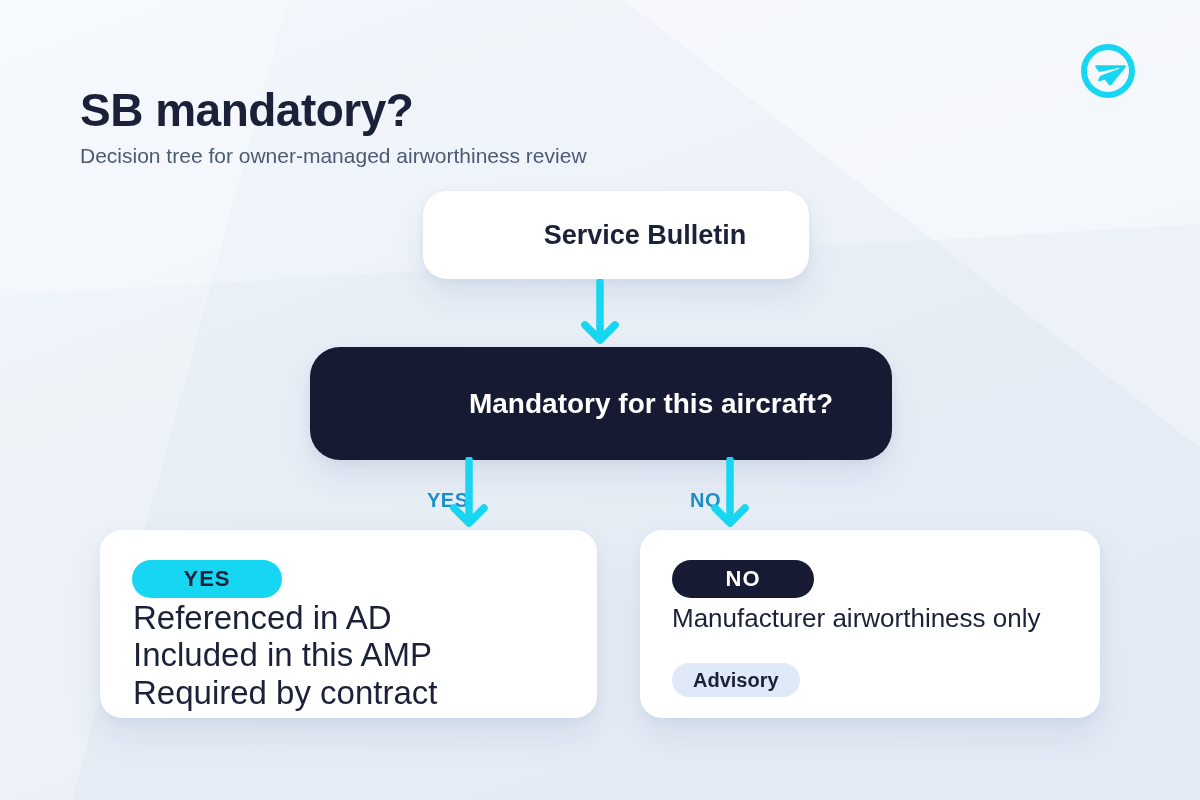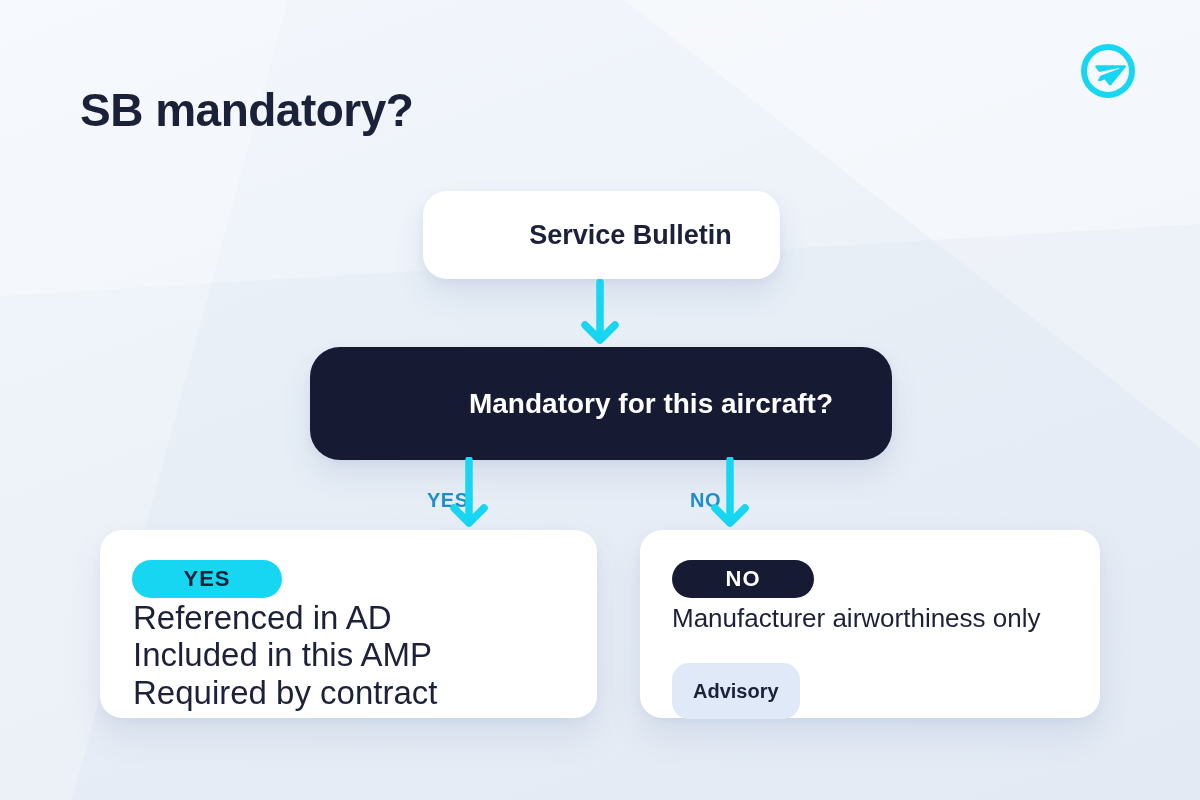--- a/index.html
+++ b/index.html
@@ -25,21 +25,21 @@
     position:absolute;left:80px;top:123px;
     font-size:21px;color:var(--subtitle_text,#4C5A73);
   }
   .logo{position:absolute;left:1078px;top:41px;width:60px;height:60px;}
 
   .node{
     position:absolute;display:flex;align-items:center;justify-content:center;
     box-shadow:0 16px 30px rgba(60,90,150,.10),0 3px 8px rgba(60,90,150,.06);
   }
   .node-root{
-    left:423px;top:191px;width:357px;height:88px;
+    left:423px;top:191px;width:386px;height:88px;
     background:#fff;border-radius:24px;
     font-size:27px;font-weight:bold;padding-left:58px;box-sizing:border-box;
   }
   .node-question{
     left:310px;top:347px;width:582px;height:113px;
     background:var(--dark_navy,#161A33);border-radius:30px;
     color:#fff;font-size:28px;font-weight:bold;padding-left:100px;box-sizing:border-box;
   }
 
   .arrow{position:absolute;}
@@ -75,36 +75,37 @@
     position:absolute;left:33px;top:69px;
     font-size:33px;line-height:37.4px;color:var(--text_dark,#1B2138);
   }
   .no-description{
     position:absolute;left:32px;top:70px;
     font-size:26px;line-height:37.4px;color:var(--text_dark,#1B2138);
     white-space:nowrap;
   }
   .tag{
     position:absolute;left:32px;top:133px;height:34px;
-    padding:11px 21px;border-radius:17px;
+    padding:0 21px;border-radius:17px;
     background:var(--advisory_bg,#DFE9F7);color:var(--text_dark,#1B2138);
     font-size:20px;font-weight:bold;
     display:flex;align-items:center;
   }
 </style>
 </head>
 <body>
 
 <div class="canvas">
 
   <div class="facet facet-a"></div>
   <div class="facet facet-b"></div>
   <div class="facet facet-c"></div>
 
   <h1 class="title">SB mandatory?</h1>
+  <p class="subtitle">Decision tree for owner-managed airworthiness review</p>
 
   <svg class="logo" viewBox="0 0 60 60">
     <circle cx="30" cy="30" r="24" fill="none" stroke="#17D6F1" stroke-width="6"></circle>
     <path fill="#17D6F1" transform="rotate(30 30 30) translate(16.5 16.5) scale(0.0527)" d="M476 3.2L12.5 270.6c-18.1 10.4-15.8 35.6 2.2 43.2L121 358.4l287.3-253.2c5.5-4.9 13.3 2.6 8.6 8.3L176 407v80.5c0 23.6 28.5 32.9 42.5 15.8L282 426l124.6 52.2c14.2 6 30.4-2.9 33-18.2l72-432C515 7.8 493.3-6.8 476 3.2z"></path>
   </svg>
 
   <div class="node node-root">
     <span>Service Bulletin</span>
   </div>
 

